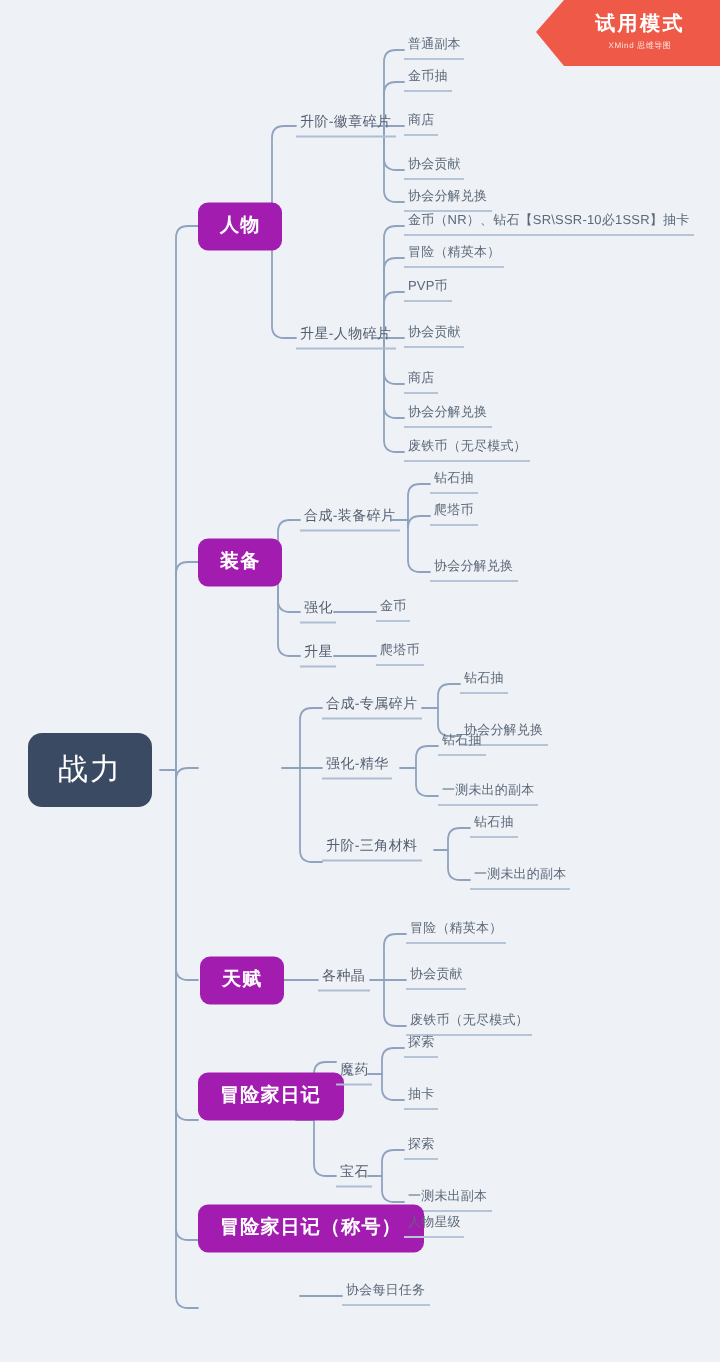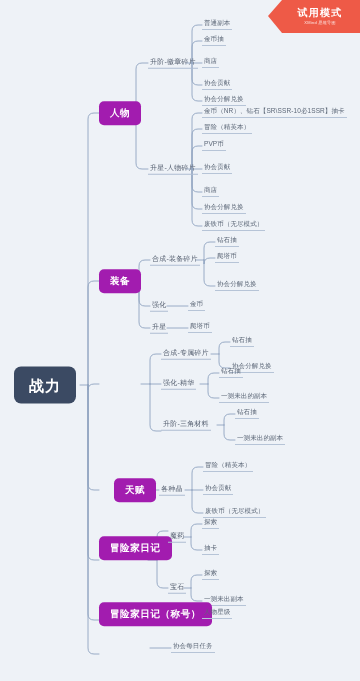--- a/index.html
+++ b/index.html
@@ -23,21 +23,21 @@
   .node {
     position: absolute;
     white-space: nowrap;
     line-height: 1;
   }
   
   .root {
     background: #3b4a63;
     color: #ffffff;
     font-size: 15px;
-    font-weight: bold;
+    font-weight: normal;
     letter-spacing: 1px;
     padding: 11px 15px;
     border-radius: 7px;
     transform: translateY(-50%);
   }
   
   .branch {
     background: #a21caf;
     color: #ffffff;
     font-size: 9.5px;
@@ -225,21 +225,21 @@
   <div class="node leaf" style="left:230px; top:368px;">协会分解兑换</div>
 
   <div class="node sub" style="left:161px; top:384px;">强化-精华</div>
   <div class="node leaf" style="left:219px; top:373px;">钻石抽</div>
   <div class="node leaf" style="left:219px; top:398px;">一测未出的副本</div>
 
   <div class="node sub" style="left:161px; top:425px;">升阶-三角材料</div>
   <div class="node leaf" style="left:235px; top:414px;">钻石抽</div>
   <div class="node leaf" style="left:235px; top:440px;">一测未出的副本</div>
 
-  <div class="node branch" style="left:114px; top:490px;">天赋</div>
+  <div class="node branch" style="left:100px; top:490px;">天赋</div>
   <div class="node sub" style="left:159px; top:490px;">各种晶</div>
   <div class="node leaf" style="left:203px; top:467px;">冒险（精英本）</div>
   <div class="node leaf" style="left:203px; top:490px;">协会贡献</div>
   <div class="node leaf" style="left:203px; top:513px;">废铁币（无尽模式）</div>
 
   <div class="node branch" style="left:99px; top:548px;">冒险家日记</div>
 
   <div class="node sub" style="left:168px; top:537px;">魔药</div>
   <div class="node leaf" style="left:202px; top:524px;">探索</div>
   <div class="node leaf" style="left:202px; top:550px;">抽卡</div>

